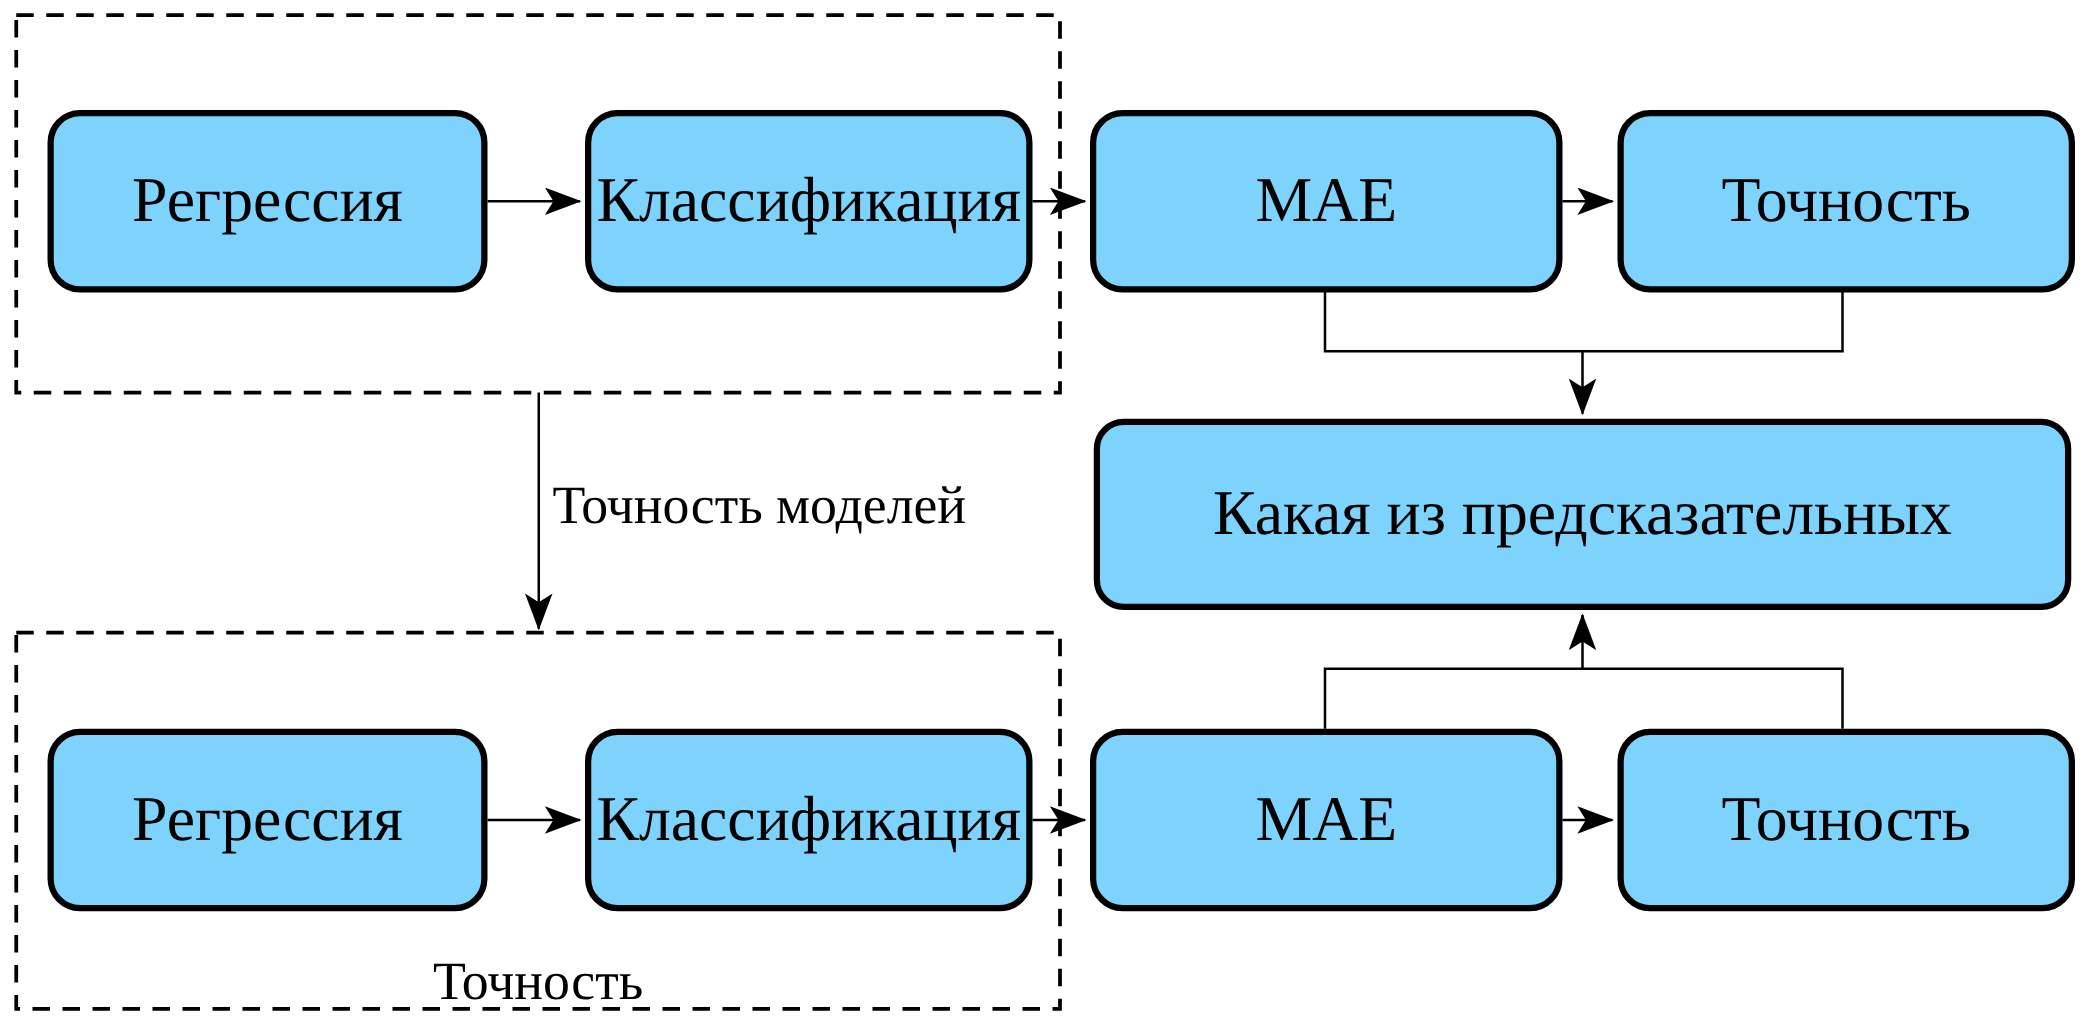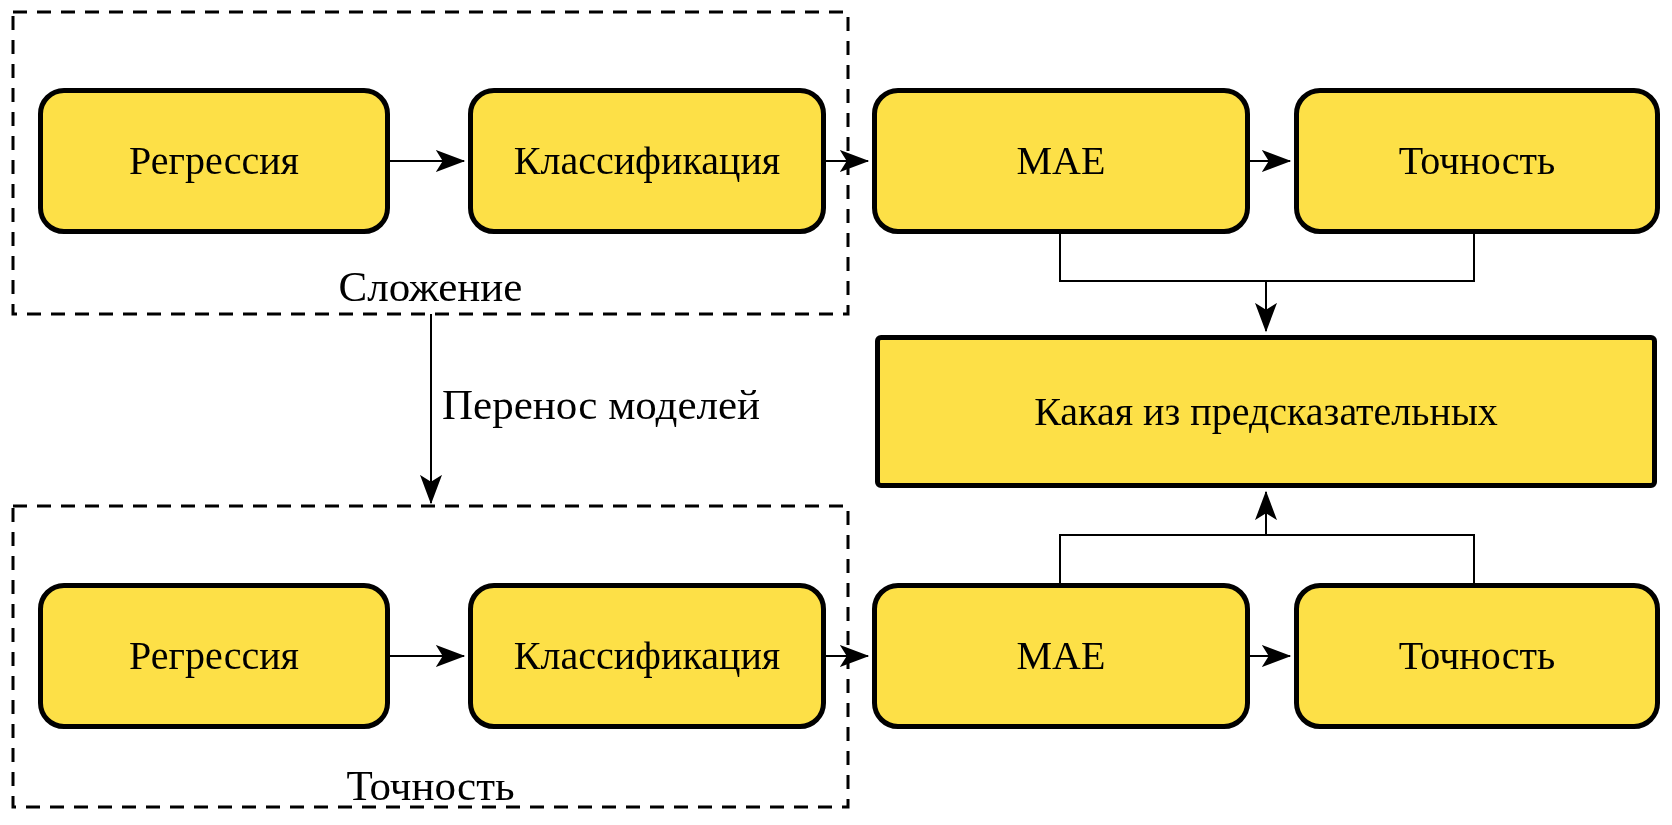--- a/index.html
+++ b/index.html
@@ -21,30 +21,30 @@
     left: 0;
     top: 0;
     width: 1672px;
     height: 825px;
   }
   .node {
     position: absolute;
     box-sizing: border-box;
     border: 5px solid #000000;
     border-radius: 26px;
-    background: #fde047;
+    background: #7dd3fc;
     display: flex;
     align-items: center;
     justify-content: center;
-    font-size: 40px;
+    font-size: 51px;
     line-height: 1;
     text-align: center;
   }
   .node--question {
-    border-radius: 6px;
+    border-radius: 24px;
     flex-direction: column;
     gap: 14px;
   }
   .float-label {
     position: absolute;
     font-size: 43px;
     line-height: 1;
     white-space: nowrap;
   }
   .float-label--centered {
@@ -108,18 +108,17 @@
   <div class="node" style="left:468px; top:583px; width:358px; height:146px;">
     <span>Классификация</span>
   </div>
   <div class="node" style="left:872px; top:583px; width:378px; height:146px;">
     <span>MAE</span>
   </div>
   <div class="node" style="left:1294px; top:583px; width:366px; height:146px;">
     <span>Точность</span>
   </div>
 
-  <div class="float-label float-label--centered" style="top:265px;">Сложение</div>
   <div class="float-label float-label--centered" style="top:764px;">Точность</div>
 
-  <div class="float-label" style="left:442px; top:383px;">Перенос моделей</div>
+  <div class="float-label" style="left:442px; top:383px;">Точность моделей</div>
 
 </div>
 
 </body></html>

